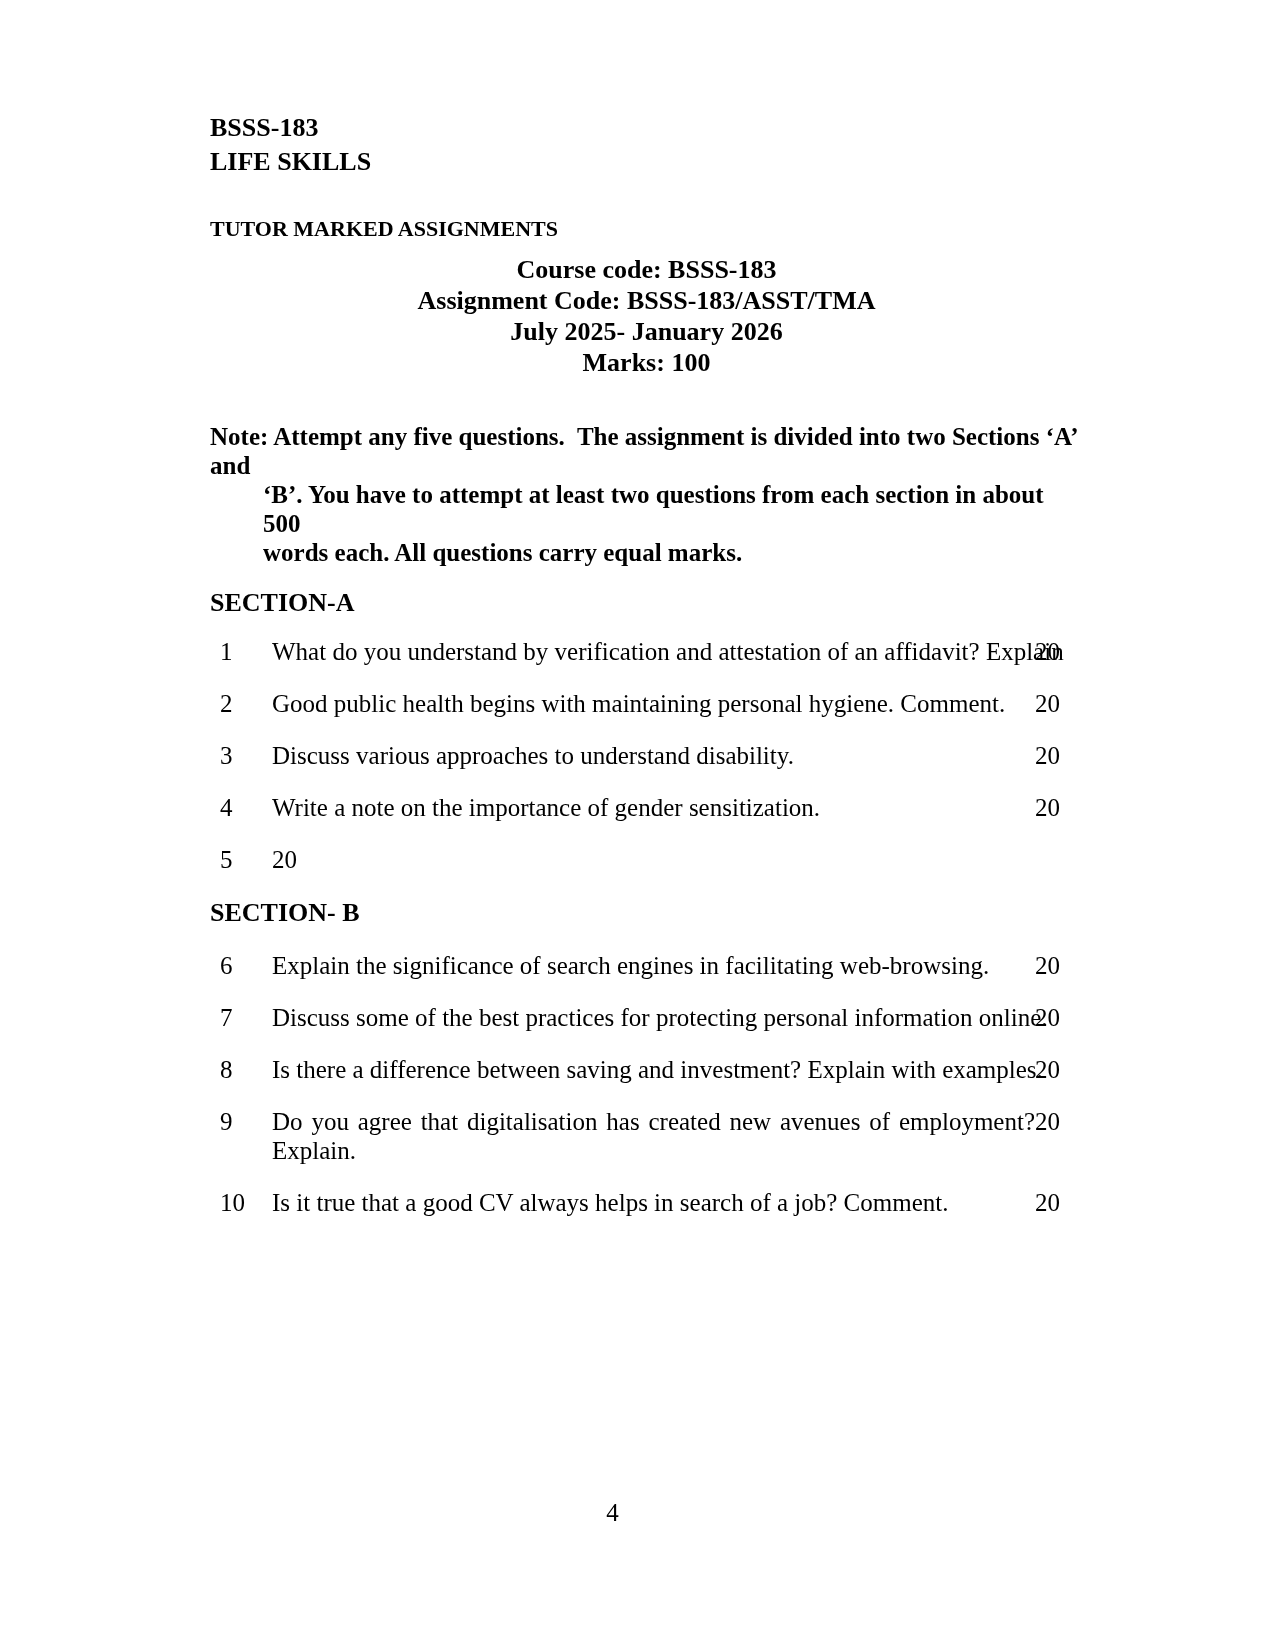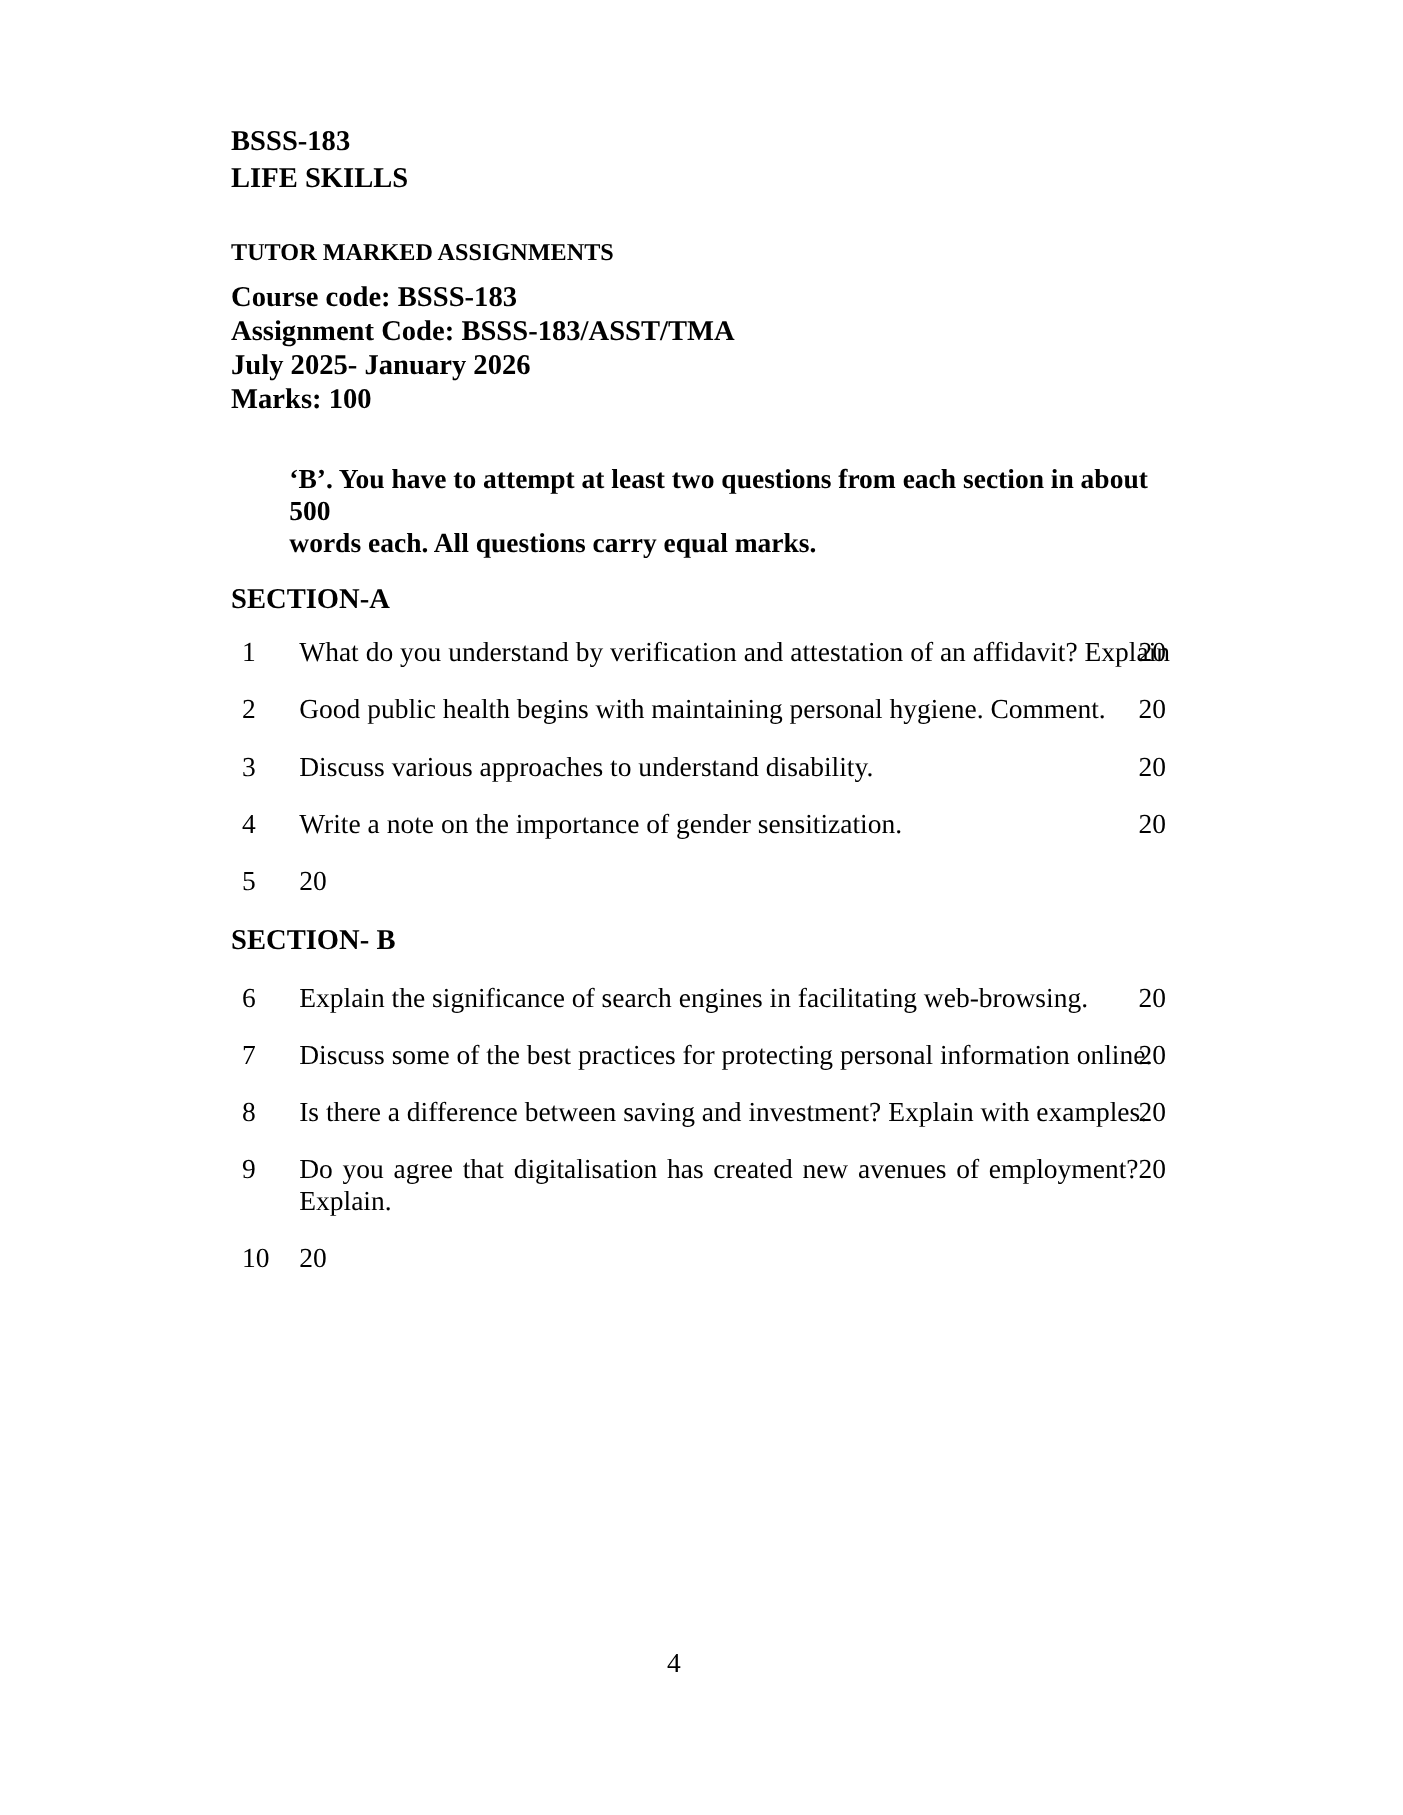--- a/index.html
+++ b/index.html
@@ -12,21 +12,21 @@
     overflow: hidden;
   }
   .content { margin-left: 210px; margin-right: 192px; } 
 
   
   .center { text-align: left; margin-right: 67px; }
 
   .title-block { margin-top: 111px; font-weight: bold; font-size: 26px; line-height: 34px; }
   .main-heading { margin-top: 31px; font-weight: bold; font-size: 22px; line-height: 38px; }
 
-  .info-block { margin-top: 6px; text-align: left; font-weight: bold; font-size: 26px; line-height: 31px; }
+  .info-block { margin-top: 6px; text-align: center; font-weight: bold; font-size: 26px; line-height: 31px; }
 
   .note-block { margin-top: 44px; font-weight: bold; font-size: 25px; line-height: 29px; }
   .note-line { padding-left: 53px; }
   .note-line.first { padding-left: 0; }
 
   .section-title { margin-top: 20px; font-weight: bold; font-size: 26px; line-height: 32px; }
   .section-title.secb { margin-top: 8px; }
 
   .qlist { margin-top: 18px; }
   .qlist.secb { margin-top: 22px; }
@@ -63,20 +63,21 @@
   <div class="main-heading center">TUTOR MARKED ASSIGNMENTS</div>
 
   <div class="info-block">
     <div>Course code: BSSS-183</div>
     <div>Assignment Code: BSSS-183/ASST/TMA</div>
     <div>July 2025- January 2026</div>
     <div>Marks: 100</div>
   </div>
 
   <div class="note-block">
+    <div class="note-line first">Note: Attempt any five questions.&nbsp; The assignment is divided into two Sections ‘A’ and</div>
     <div class="note-line">‘B’. You have to attempt at least two questions from each section in about 500</div>
     <div class="note-line">words each. All questions carry equal marks.</div>
   </div>
 
   <section>
     <h2 class="section-title center">SECTION-A</h2>
     <div class="qlist">
   <div class="q-row">
     <div class="q-no">1</div>
     <div class="q-text">What do you understand by verification and attestation of an affidavit? Explain</div>
@@ -130,20 +131,21 @@
   </div>
 
   <div class="q-row">
     <div class="q-no">9</div>
     <div class="q-text justify">Do you agree that digitalisation has created new avenues of employment? Explain.</div>
     <div class="q-marks">20</div>
   </div>
 
   <div class="q-row">
     <div class="q-no">10</div>
+    <div class="q-text">Is it true that a good CV always helps in search of a job? Comment.</div>
     <div class="q-marks">20</div>
   </div>
 </div>
   </section>
 
 </div>
 
 <div class="page-number">4</div>
 
 </body></html>

